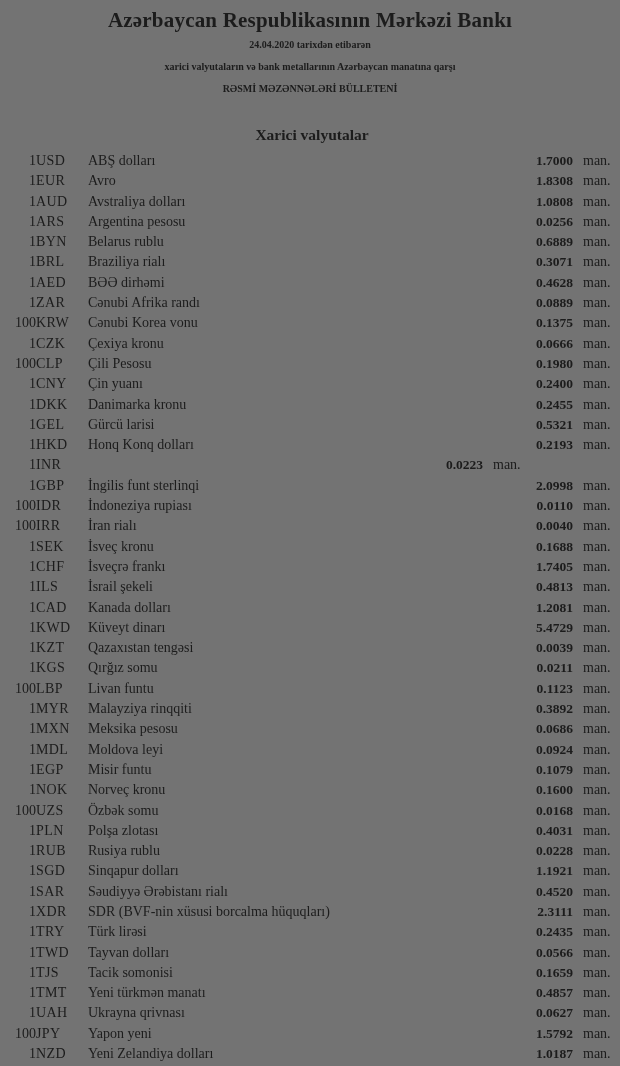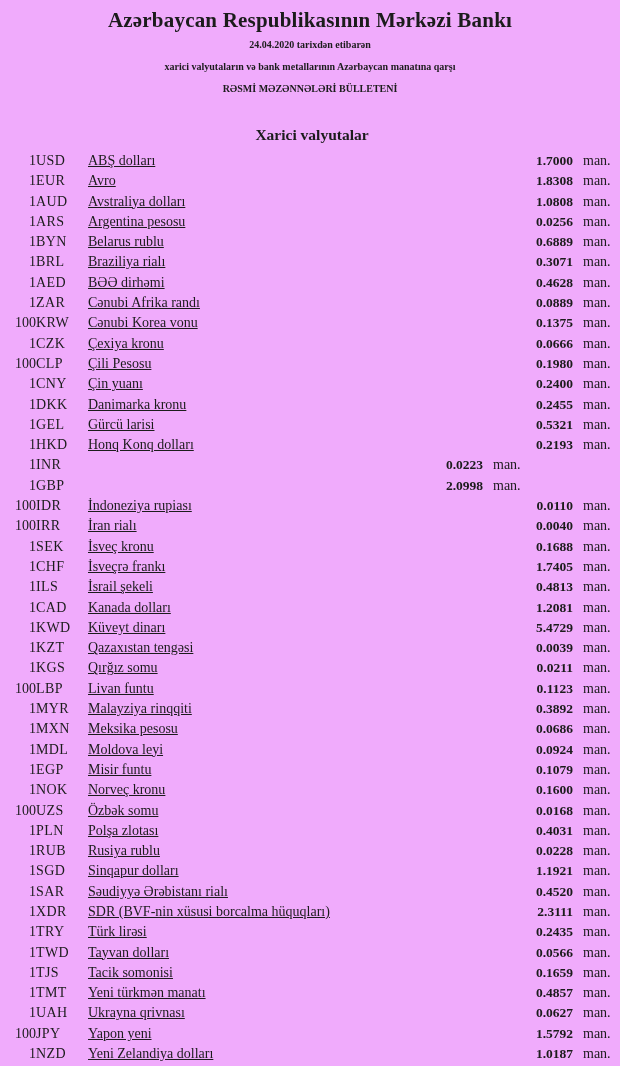--- a/index.html
+++ b/index.html
@@ -10,21 +10,21 @@
   body {
     width: 620px;
     height: 1066px;
     color: #1c1c1c;
     font-family: "Liberation Serif", "DejaVu Serif", serif;
     overflow: hidden;
   }
   .page {
     width: 620px;
     height: 1066px;
-    background: #f0abfc;
+    background: #737373;
     overflow: hidden;
   }
   .doc-header {
     text-align: center;
     padding-top: 7px;
   }
   .bank-name {
     margin: 0;
     font-size: 21px;
     font-weight: bold;
@@ -56,21 +56,20 @@
   }
   .qty {
     text-align: right;
   }
   .code {
     letter-spacing: 0.4px;
   }
   .name {
     padding-left: 6px;
     overflow: hidden;
-    text-decoration: underline;
   }
   .rate {
     text-align: right;
     font-weight: bold;
     font-size: 13.5px;
   }
   .unit {
     padding-left: 10px;
   }
 </style>
@@ -212,20 +211,21 @@
     <div class="rate-row">
       <span class="qty">1</span>
       <span class="code">INR</span>
       <span class="rate">0.0223</span>
       <span class="unit">man.</span>
     </div>
 
     <div class="rate-row">
       <span class="qty">1</span>
       <span class="code">GBP</span>
+      <span class="name">İngilis funt sterlinqi</span>
       <span class="rate">2.0998</span>
       <span class="unit">man.</span>
     </div>
 
     <div class="rate-row">
       <span class="qty">100</span>
       <span class="code">IDR</span>
       <span class="name">İndoneziya rupiası</span>
       <span class="rate">0.0110</span>
       <span class="unit">man.</span>

